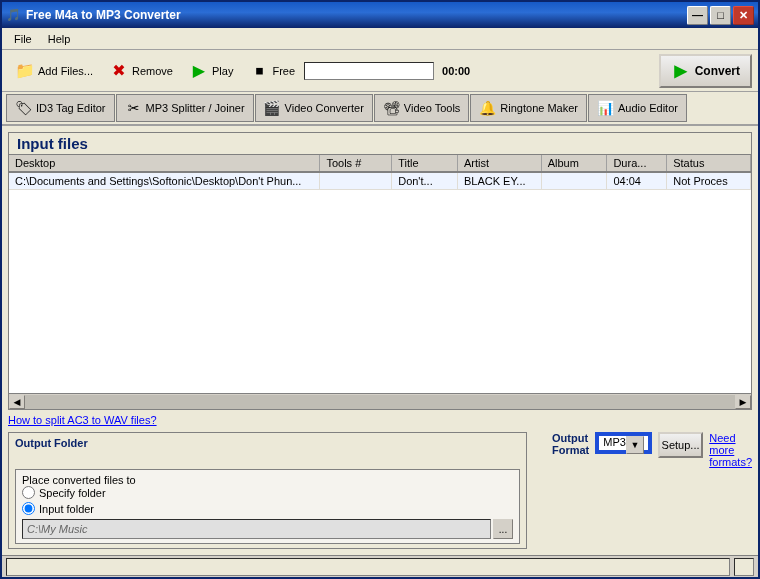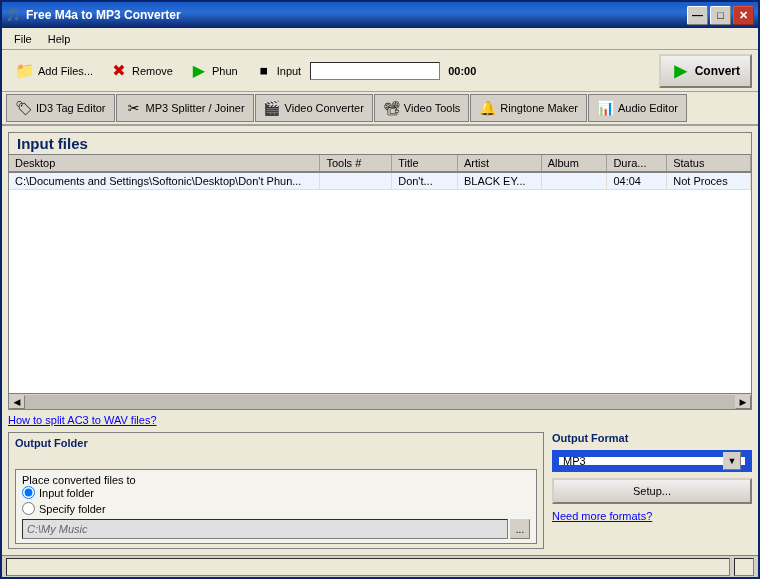--- a/index.html
+++ b/index.html
@@ -308,39 +308,39 @@
       border: 1px inset #808080;
       background: #e0e0e0;
       padding: 0 4px;
       font-size: 11px;
       color: #666;
     }
 
     .output-format-group {
       width: 200px;
       display: flex;
-      flex-direction: column;
+      flex-direction: row;
       gap: 6px;
+      margin-left: 17px;
     }
 
     .format-title {
       font-size: 11px;
       font-weight: bold;
       color: #0a246a;
     }
 
     .format-select {
       width: 100%;
       height: 22px;
       background: white;
-      border: 7px solid #1d4ed8;
+      border: 4px solid #1d4ed8;
       font-size: 11px;
       padding: 0 4px;
       display: flex;
-      align-items: center;
       justify-content: space-between;
       cursor: pointer;
     }
 
     .select-arrow {
       width: 18px;
       height: 18px;
       background: #d4d0c8;
       border: 1px outset #d4d0c8;
       display: flex;
@@ -423,25 +423,25 @@
     <button class="tool-btn">
       <div class="tool-icon icon-green">📁</div>
       <span>Add Files...</span>
     </button>
     <button class="tool-btn">
       <div class="tool-icon icon-red">✖</div>
       <span>Remove</span>
     </button>
     <button class="tool-btn">
       <div class="tool-icon icon-green">▶</div>
-      <span>Phun</span>
+      <span>Play</span>
     </button>
     <button class="tool-btn">
       <div class="tool-icon">⏹</div>
-      <span>Input</span>
+      <span>Free</span>
     </button>
     <div class="progress-bar-container">
       <div style="position:absolute;left:0;top:0;width:0%;height:100%;background:#3399ff;"></div>
     </div>
     <div class="time-display">00:00</div>
     <div style="flex:1"></div>
     <button class="convert-btn">
       <div class="tool-icon icon-green">▶</div>
       <span>Convert</span>
     </button>
@@ -515,26 +515,26 @@
     <div class="link">How to split AC3 to WAV files?</div>
 
     <div class="bottom-section">
 
       <div style="flex:1; border:1px solid #808080; padding:4px 6px; background:#ece9d8;">
         <div class="group-title">Output Folder</div>
         <div class="inner-border">
           <div style="font-size:11px; margin-bottom:0;">Place converted files to</div>
           <div class="radio-group">
             <label class="radio-row">
+              <input type="radio" name="folder" style="">
+              <span>Specify folder</span>
+            </label>
+            <label class="radio-row">
               <input type="radio" name="folder" checked="" style="">
               <span>Input folder</span>
-            </label>
-            <label class="radio-row">
-              <input type="radio" name="folder" style="">
-              <span>Specify folder</span>
             </label>
           </div>
           <div style="display:flex; gap:2px;">
             <input type="text" class="folder-input" style="flex: 1 1 0%; font-style: italic;" value="C:\My Music">
             <button style="width:20px; height:20px; border:1px outset #d4d0c8; background:#d4d0c8; cursor:pointer; font-size:10px;">...</button>
           </div>
         </div>
       </div>
 
       <div class="output-format-group">

